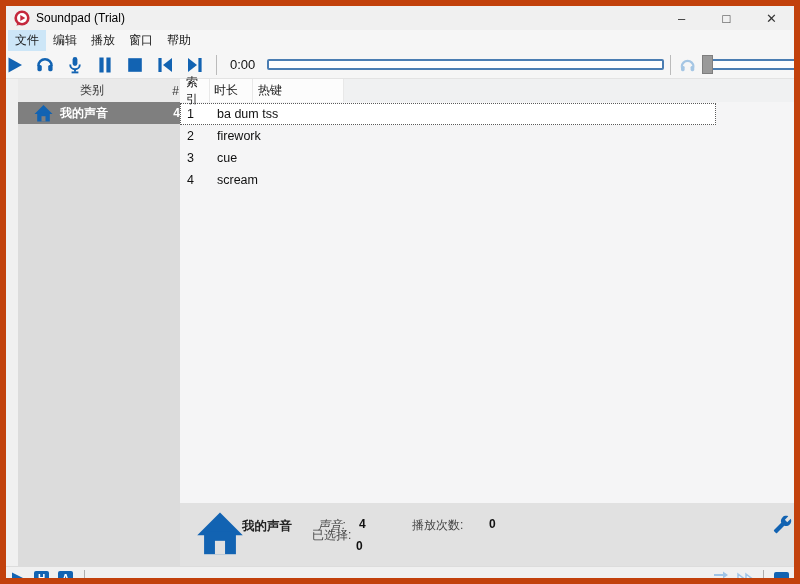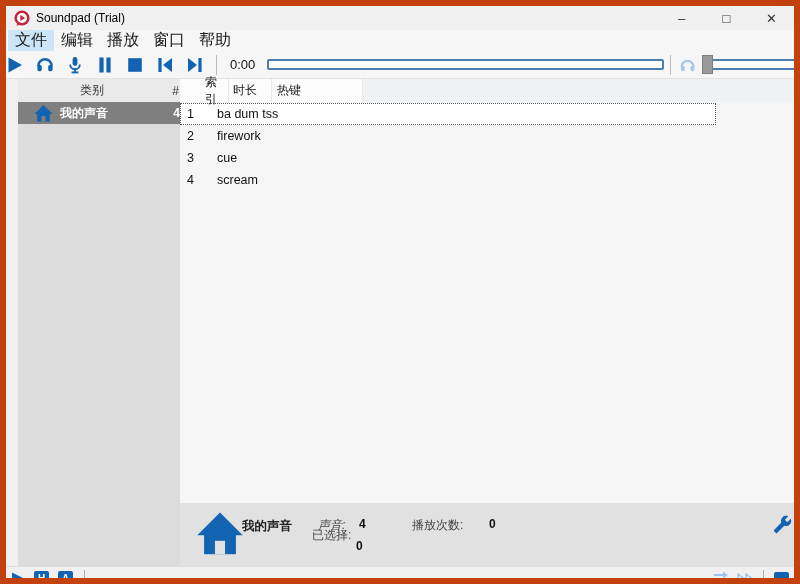--- a/index.html
+++ b/index.html
@@ -7,21 +7,21 @@
   .window { position:relative; width:800px; height:584px; background:#F0F0F0; border:6px solid #c2410c; overflow:hidden; }
 
   
   .titlebar { position:absolute; top:0; left:0; width:100%; height:24px; display:flex; align-items:center; padding-left:8px; background:#F0F0F0; }
   .app-logo { width:16px; height:16px; margin-right:6px; }
   .app-title { font-size:12px; color:#000; }
   .win-controls { position:absolute; right:0; top:0; height:24px; display:flex; }
   .win-btn { width:45px; height:24px; display:flex; align-items:center; justify-content:center; font-size:13px; color:#333; }
 
   
-  .menubar { position:absolute; top:24px; left:0; width:100%; height:21px; background:#F6F6F6; display:flex; align-items:stretch; padding-left:2px; font-size:16px; color:#1a1a1a; }
+  .menubar { position:absolute; top:24px; left:0; width:100%; height:21px; background:#F6F6F6; display:flex; align-items:stretch; padding-left:2px; font-size:12px; color:#1a1a1a; }
   .menu-item { display:flex; align-items:center; padding:0 7px; }
   .menu-item.highlighted { background:#CDE6F7; }
 
   
   .toolbar { position:absolute; top:45px; left:0; width:100%; height:28px; background:#F6F6F6; border-bottom:1px solid #E3E3E3; display:flex; align-items:center; padding-left:0; }
   .tb-btn { width:18px; height:18px; margin-right:12px; display:flex; align-items:center; justify-content:center; }
   .tb-btn svg { display:block; }
   .tb-sep { width:1px; height:20px; background:#BBBBBB; margin:0 6px 0 0; }
   .tb-time { font-size:13px; color:#111; margin:0 9px 0 7px; min-width:28px; }
   .seekbar { width:414px; height:11px; border:2px solid #4A7DB2; border-radius:2px; background:#FDFDFD; }
@@ -38,21 +38,21 @@
   .sidebar-header .cnt { width:22px; text-align:right; padding-right:9px; }
   .sidebar-item { height:22px; background:#7F7F7F; color:#fff; display:flex; align-items:center; }
   .sidebar-item .house { width:19px; height:19px; margin-left:16px; }
   .sidebar-item .lbl { font-size:12px; font-weight:bold; margin-left:7px; }
   .sidebar-item .num { margin-left:auto; margin-right:8px; font-size:12px; font-weight:bold; }
 
   
   .main { position:absolute; top:73px; left:174px; width:626px; height:424px; background:#F5F5F6; }
   .table-header { height:23px; display:flex; background:#FCFCFC; font-size:12px; color:#222; }
   .th { display:flex; align-items:center; border-right:1px solid #E8E8E8; }
-  .th-index { width:30px; padding-left:6px;margin-left:19px; }
+  .th-index { width:30px; padding-left:6px; }
   .th-label { width:371px; padding-left:7px; }
   .th-duration { width:43px; padding-left:4px; }
   .th-hotkey { width:91px; padding-left:5px; }
   .th-rest { flex:1; background:#F0F1F2; border-right:none; }
   .rows { padding-top:1px; }
   .row { width:536px; height:22px; display:flex; align-items:center; font-size:12.5px; color:#111; border:1px solid transparent; }
   .row.selected { background:#FFFFFF; border:1px dotted #5A5A5A; }
   .cell-index { width:29px; padding-left:6px; }
   .cell-label { padding-left:7px; }
 

